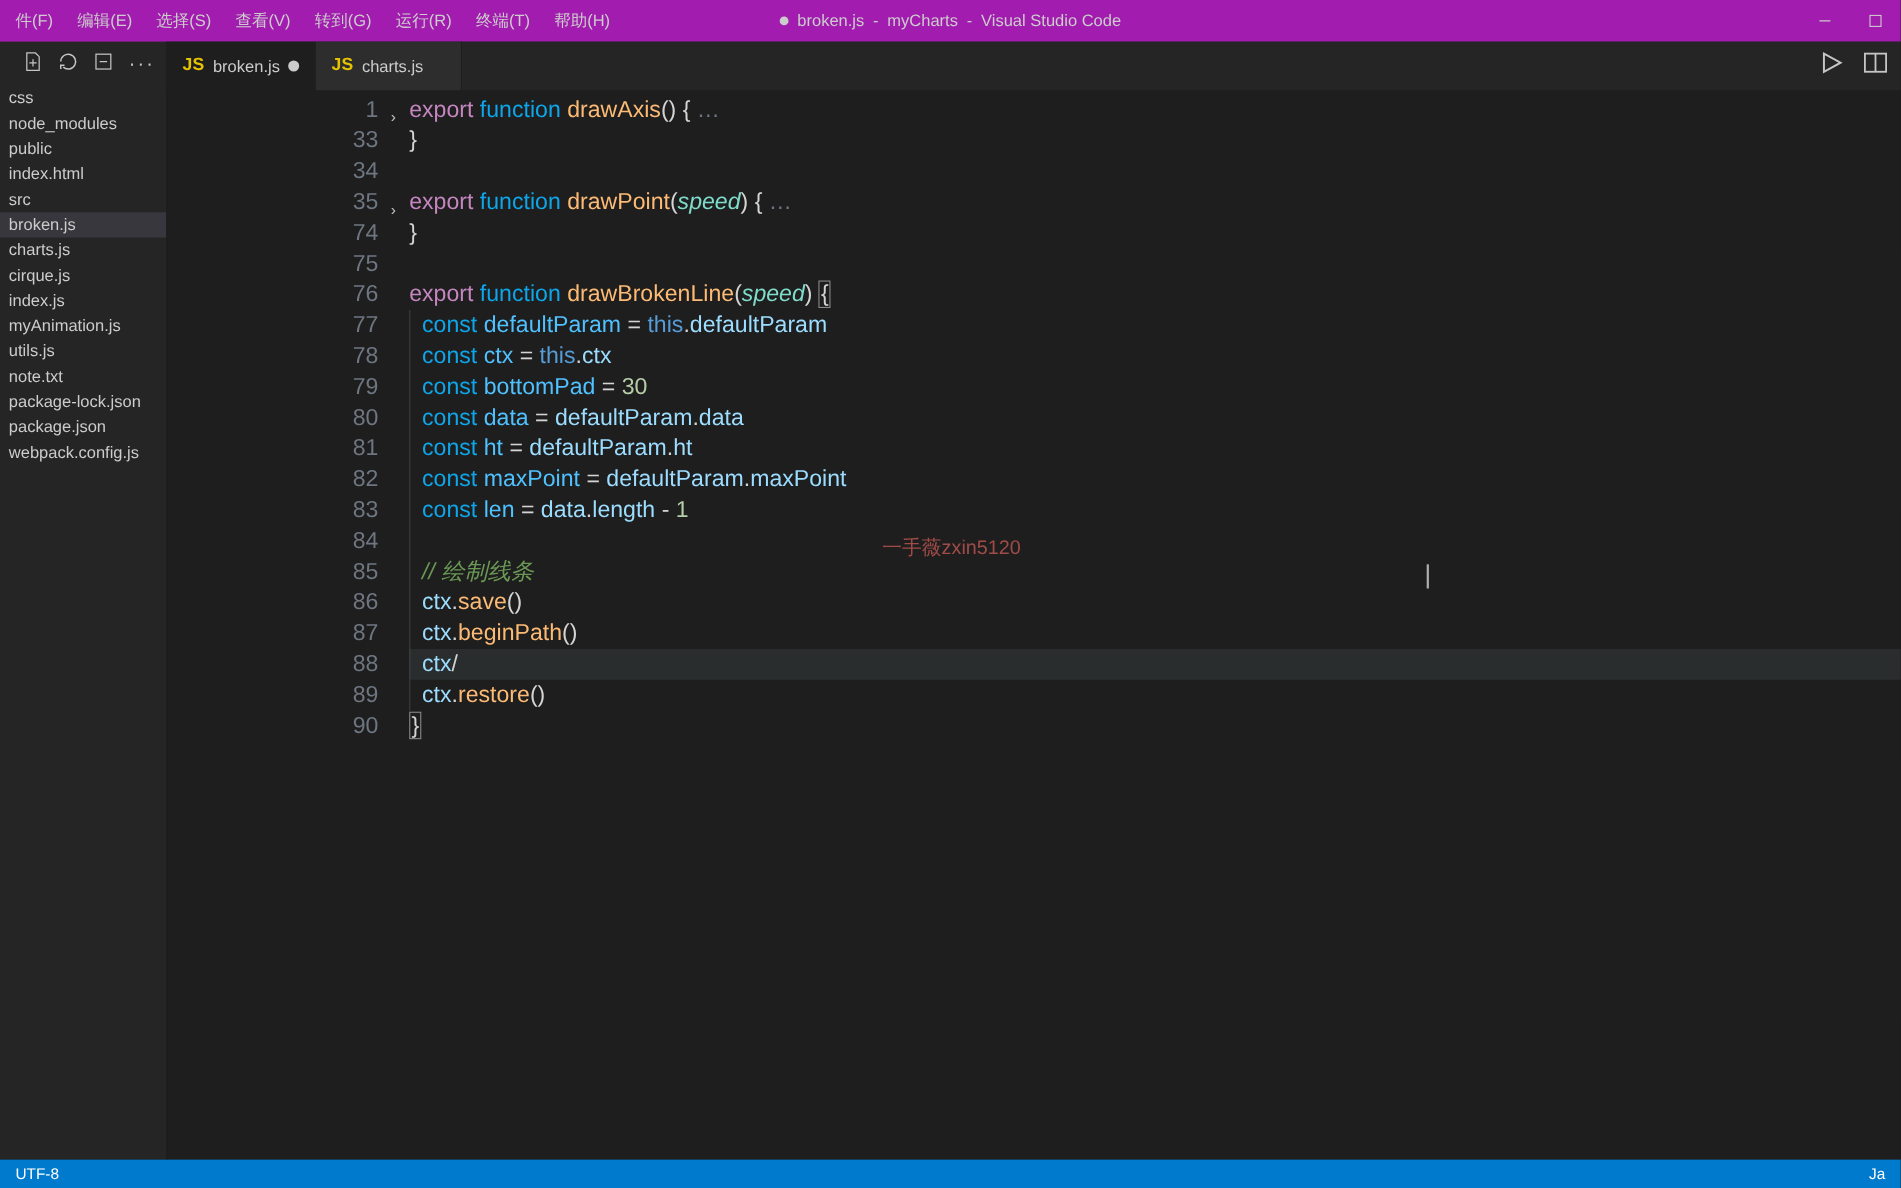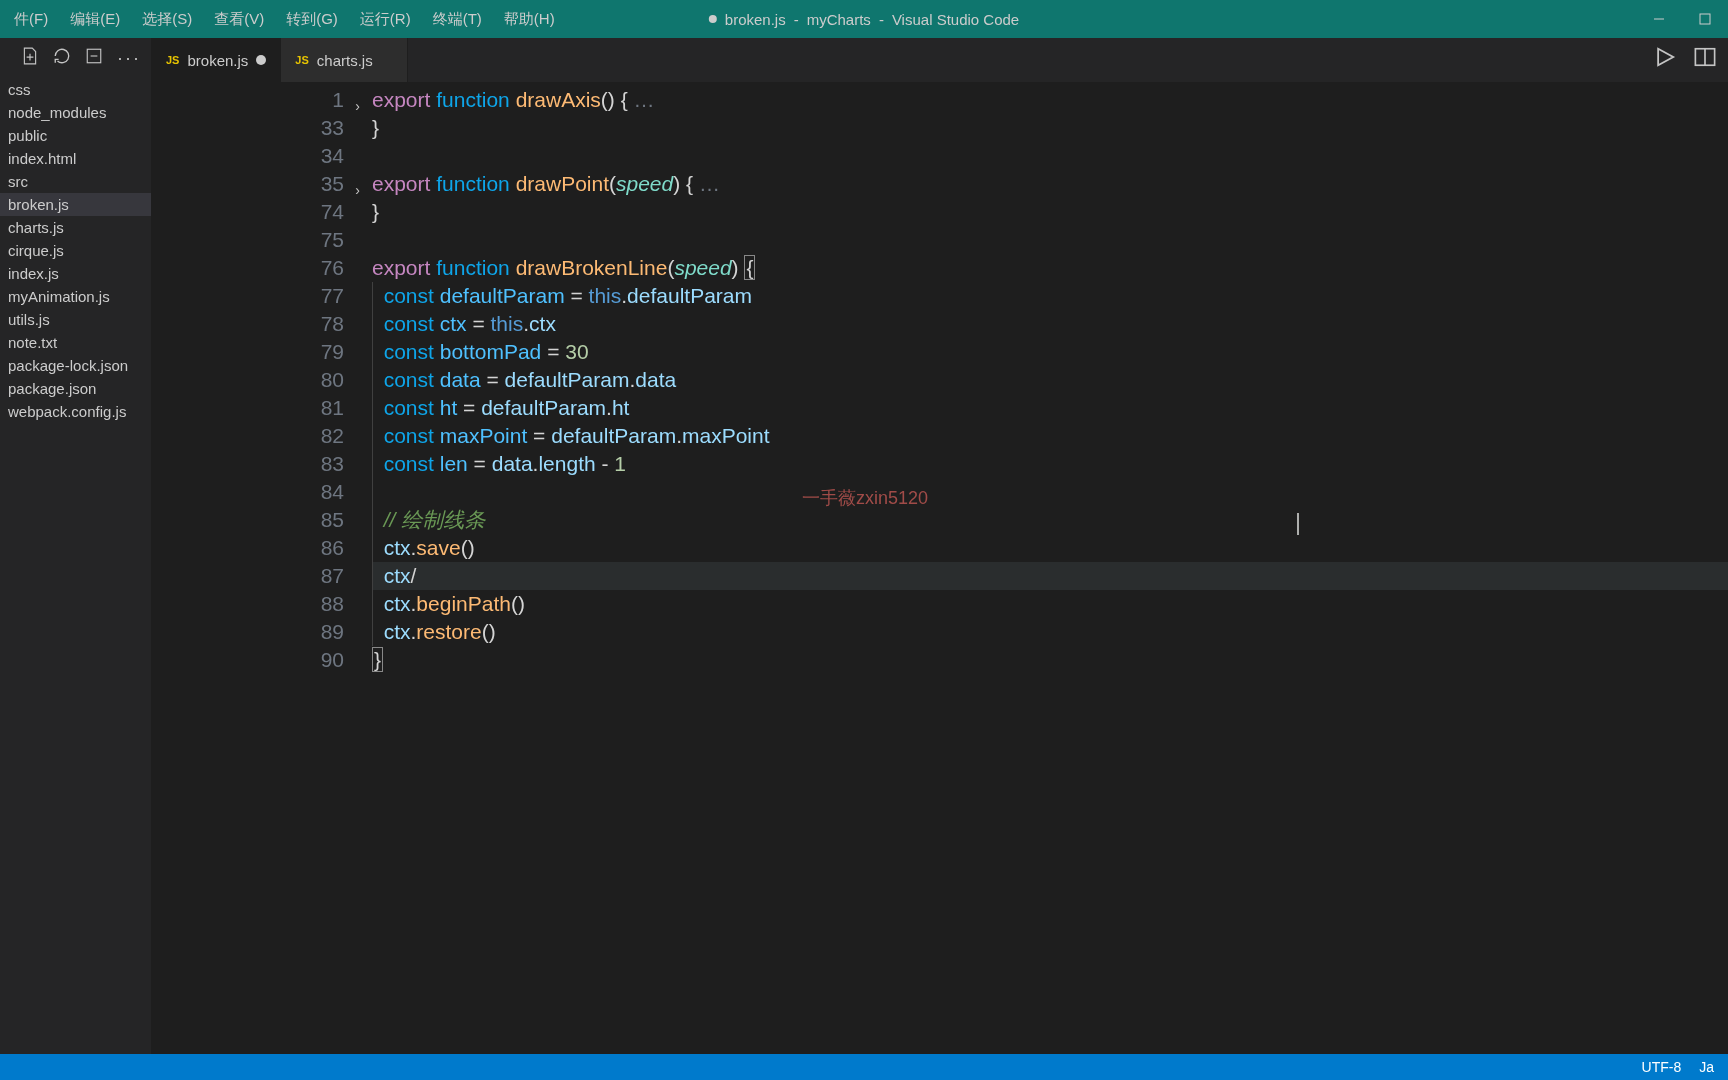--- a/index.html
+++ b/index.html
@@ -1,37 +1,37 @@
 <!DOCTYPE html>
 <html><head>
 <meta charset="utf-8">
 <style>
 * { margin: 0; padding: 0; box-sizing: border-box; font-family: "Segoe UI", "Microsoft YaHei", sans-serif; }
 html, body { width: 1728px; height: 1080px; background: #1e1e1e; color: #cccccc; overflow: hidden; }
 
-.titlebar { height: 38px; background: #0f766e; display: flex; align-items: center; font-size: 15px; }
+.titlebar { height: 38px; background: #a21caf; display: flex; align-items: center; font-size: 15px; }
 .menu-items { display: flex; gap: 2px; padding-left: 4px; }
 .menu-item { padding: 4px 10px; color: #cccccc; cursor: default; }
 .window-title { position: absolute; left: 50%; transform: translateX(-50%); display: flex; align-items: center; gap: 8px; color: #cccccc; }
 .dot { width: 8px; height: 8px; border-radius: 50%; background: #cccccc; }
 .window-controls { position: absolute; right: 0; display: flex; }
 .win-ctrl { width: 46px; height: 38px; display: flex; align-items: center; justify-content: center; color: #cccccc; }
 
 .main { display: flex; height: calc(100% - 38px - 26px); }
 .sidebar { width: 152px; background: #252526; display: flex; flex-direction: column; border-right: 1px solid #1e1e1e; }
 .sidebar-toolbar { height: 40px; display: flex; align-items: center; justify-content: flex-end; gap: 14px; padding: 0 10px; }
 .sidebar-toolbar svg { width: 18px; height: 18px; }
 .file-item { padding: 3px 8px; font-size: 15px; color: #cccccc; cursor: default; white-space: nowrap; overflow: hidden; }
 .file-item.active { background: #37373d; }
 
 .editor-area { flex: 1; display: flex; flex-direction: column; background: #1e1e1e; position: relative; }
 .tabs { height: 44px; background: #252526; display: flex; align-items: stretch; }
 .tab { display: flex; align-items: center; padding: 0 14px; gap: 8px; background: #2d2d2d; border-right: 1px solid #1e1e1e; font-size: 15px; }
 .tab.active { background: #1e1e1e; }
-.tab-icon { color: #e6c300; font-weight: bold; font-size: 11px; }
+.tab-icon { color: #e6c300; font-weight: bold; font-size: 16px; }
 .tab-close { width: 12px; height: 12px; display: flex; align-items: center; justify-content: center; color: #cccccc; }
 .tab-dirty { width: 10px; height: 10px; border-radius: 50%; background: #cccccc; }
 .editor-actions { position: absolute; right: 12px; top: 8px; display: flex; gap: 18px; align-items: center; }
 .editor-actions svg { width: 22px; height: 22px; }
 
 .code-area { flex: 1; display: flex; font-family: "Consolas", "Courier New", monospace; font-size: 21px; line-height: 28px; position: relative; padding-top: 4px; }
 .gutter { width: 220px; text-align: right; padding-right: 28px; color: #6e7681; user-select: none; }
 .gutter-line { height: 28px; position: relative; }
 .fold { position: absolute; right: -16px; top: 6px; color: #c5c5c5; font-size: 14px; }
 .code-lines { flex: 1; position: relative; }
@@ -52,21 +52,21 @@
 .tok-plain { color: #d4d4d4; }
 .tok-punct { color: #d4d4d4; }
 .tok-fold { color: #6e7681; }
 
 .bracket-hl { border: 1px solid #888; padding: 0 1px; }
 
 .watermark { position: absolute; left: 430px; top: 398px; color: #b85450; font-size: 18px; font-family: "Microsoft YaHei", sans-serif; pointer-events: none; opacity: 0.85; }
 
 .cursor-caret { position: absolute; left: 925px; top: 427px; width: 2px; height: 22px; background: #aeafad; }
 
-.statusbar { height: 26px; background: #007acc; display: flex; align-items: center; justify-content: flex-end; padding: 0 14px; gap: 18px; font-size: 14px; color: #ffffff; }
+.statusbar { height: 26px; background: #007acc; display: flex; align-items: center; justify-content: space-between; padding: 0 14px; gap: 18px; font-size: 14px; color: #ffffff; }
 </style>
 </head>
 <body>
 
 <div class="titlebar">
   <div class="menu-items">
       <div class="menu-item">件(F)</div>
       <div class="menu-item">编辑(E)</div>
       <div class="menu-item">选择(S)</div>
       <div class="menu-item">查看(V)</div>
@@ -203,22 +203,22 @@
           <div class="code-line"><span class="indent-guide"></span><span class="tok-plain">  </span><span class="tok-kw2">const</span><span class="tok-plain"> </span><span class="tok-var">defaultParam</span><span class="tok-plain"> </span><span class="tok-op">=</span><span class="tok-plain"> </span><span class="tok-this">this</span><span class="tok-punct">.</span><span class="tok-prop">defaultParam</span></div>
           <div class="code-line"><span class="indent-guide"></span><span class="tok-plain">  </span><span class="tok-kw2">const</span><span class="tok-plain"> </span><span class="tok-var">ctx</span><span class="tok-plain"> </span><span class="tok-op">=</span><span class="tok-plain"> </span><span class="tok-this">this</span><span class="tok-punct">.</span><span class="tok-prop">ctx</span></div>
           <div class="code-line"><span class="indent-guide"></span><span class="tok-plain">  </span><span class="tok-kw2">const</span><span class="tok-plain"> </span><span class="tok-var">bottomPad</span><span class="tok-plain"> </span><span class="tok-op">=</span><span class="tok-plain"> </span><span class="tok-num">30</span></div>
           <div class="code-line"><span class="indent-guide"></span><span class="tok-plain">  </span><span class="tok-kw2">const</span><span class="tok-plain"> </span><span class="tok-var">data</span><span class="tok-plain"> </span><span class="tok-op">=</span><span class="tok-plain"> </span><span class="tok-prop">defaultParam</span><span class="tok-punct">.</span><span class="tok-prop">data</span></div>
           <div class="code-line"><span class="indent-guide"></span><span class="tok-plain">  </span><span class="tok-kw2">const</span><span class="tok-plain"> </span><span class="tok-var">ht</span><span class="tok-plain"> </span><span class="tok-op">=</span><span class="tok-plain"> </span><span class="tok-prop">defaultParam</span><span class="tok-punct">.</span><span class="tok-prop">ht</span></div>
           <div class="code-line"><span class="indent-guide"></span><span class="tok-plain">  </span><span class="tok-kw2">const</span><span class="tok-plain"> </span><span class="tok-var">maxPoint</span><span class="tok-plain"> </span><span class="tok-op">=</span><span class="tok-plain"> </span><span class="tok-prop">defaultParam</span><span class="tok-punct">.</span><span class="tok-prop">maxPoint</span></div>
           <div class="code-line"><span class="indent-guide"></span><span class="tok-plain">  </span><span class="tok-kw2">const</span><span class="tok-plain"> </span><span class="tok-var">len</span><span class="tok-plain"> </span><span class="tok-op">=</span><span class="tok-plain"> </span><span class="tok-prop">data</span><span class="tok-punct">.</span><span class="tok-prop">length</span><span class="tok-plain"> </span><span class="tok-op">-</span><span class="tok-plain"> </span><span class="tok-num">1</span></div>
           <div class="code-line"><span class="indent-guide"></span></div>
           <div class="code-line"><span class="indent-guide"></span><span class="tok-plain">  </span><span class="tok-comment">// 绘制线条</span></div>
           <div class="code-line"><span class="indent-guide"></span><span class="tok-plain">  </span><span class="tok-prop">ctx</span><span class="tok-punct">.</span><span class="tok-fn">save</span><span class="tok-punct">()</span></div>
+          <div class="code-line"><span class="indent-guide"></span><span class="tok-plain">  </span><span class="tok-prop">ctx</span><span class="tok-punct">.</span><span class="tok-fn">beginPath</span><span class="tok-punct">()</span></div>
           <div class="code-line current"><span class="indent-guide"></span><span class="tok-plain">  </span><span class="tok-prop">ctx</span><span class="tok-op">/</span></div>
-          <div class="code-line"><span class="indent-guide"></span><span class="tok-plain">  </span><span class="tok-prop">ctx</span><span class="tok-punct">.</span><span class="tok-fn">beginPath</span><span class="tok-punct">()</span></div>
           <div class="code-line"><span class="indent-guide"></span><span class="tok-plain">  </span><span class="tok-prop">ctx</span><span class="tok-punct">.</span><span class="tok-fn">restore</span><span class="tok-punct">()</span></div>
           <div class="code-line"><span class="tok-punct bracket-hl">}</span></div>
         </div>
     </div>
   </div>
 </div>
 
 <div class="statusbar">
   <span>UTF-8</span>
   <span>Ja</span>

